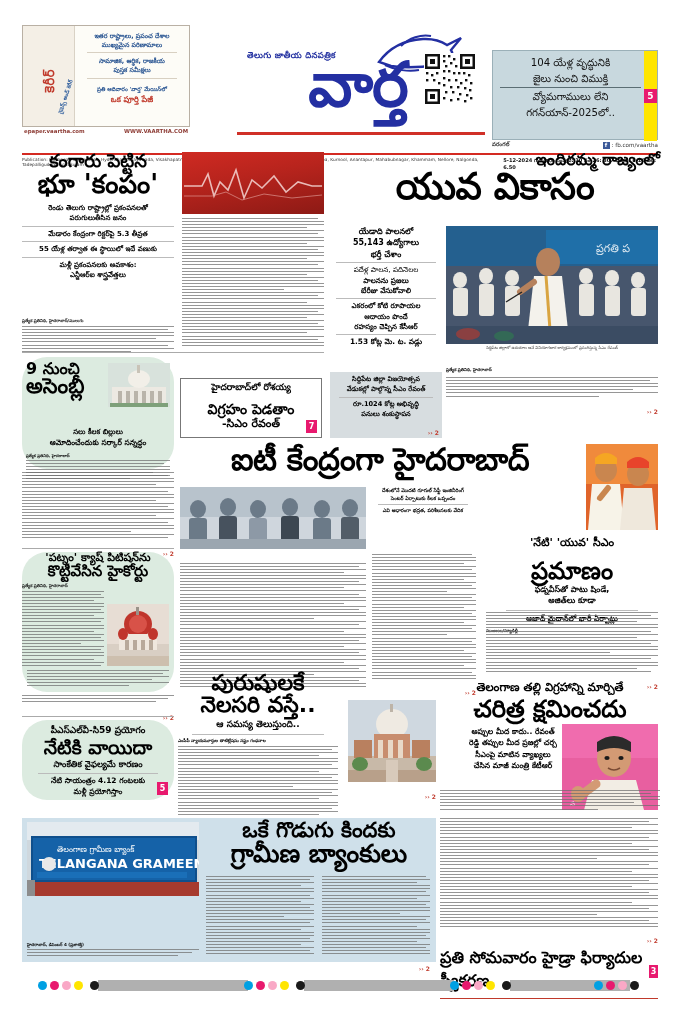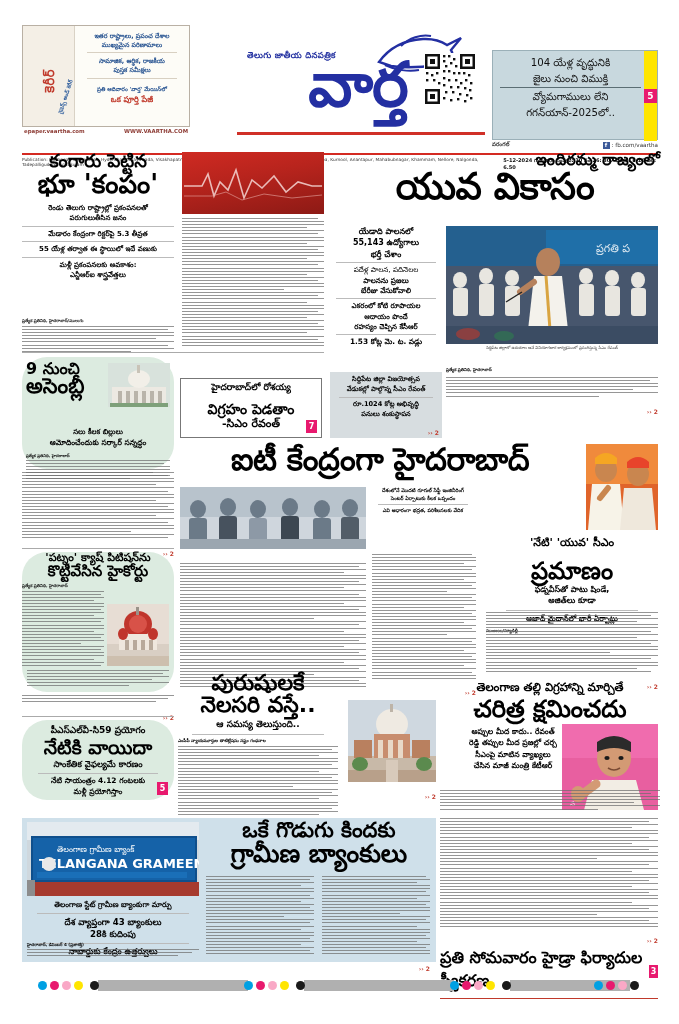--- a/index.html
+++ b/index.html
@@ -851,28 +851,20 @@
         <rect x="10" y="50" width="150" height="6" fill="#1a6fb8"></rect>
         <circle cx="22" cy="42" r="7" fill="#e8e8e8"></circle>
         <rect x="0" y="60" width="172" height="14" fill="#a63a2e"></rect>
         <rect x="0" y="58" width="8" height="16" fill="#8d8d8d"></rect>
       </svg>
     </div>
     <div style="position:absolute;left:184px;top:2px;width:226px;">
       <div class="hl" style="font-size:21px;text-align:center;">ఒకే గొడుగు కిందకు</div>
       <div class="hl" style="font-size:25px;text-align:center;margin-top:0px;">గ్రామీణ బ్యాంకులు</div>
     </div>
-    <div style="position:absolute;left:5px;top:82px;width:172px;text-align:center;">
-      <div style="font-size:7.4px;font-weight:bold;line-height:1.45;">తెలంగాణ స్టేట్ గ్రామీణ బ్యాంకుగా మార్పు</div>
-      <div class="thin-rule" style="margin:2px 10px;"></div>
-      <div style="font-size:8.6px;font-weight:bold;line-height:1.45;">దేశ వ్యాప్తంగా 43 బ్యాంకులు</div>
-      <div style="font-size:8.6px;font-weight:bold;line-height:1.45;">28కి కుదింపు</div>
-      <div class="thin-rule" style="margin:2px 10px;"></div>
-      <div style="font-size:8.2px;font-weight:bold;line-height:1.45;">నాబార్డుకు కేంద్రం ఉత్తర్వులు</div>
-    </div>
     <div style="position:absolute;left:5px;top:124px;width:172px;">
       <div style="font-size:4.2px;font-weight:bold;">హైదరాబాద్, డిసెంబర్ 4 (ప్రజాశక్తి)</div>
       <div class="txtblock" style="height:12px;margin-top:1px;">
         <div class="txtline s1"></div>
           <div class="txtline s2"></div>
           <div class="txtline s3"></div>
       </div>
     </div>
 
     <div style="position:absolute;left:184px;top:58px;width:108px;">

